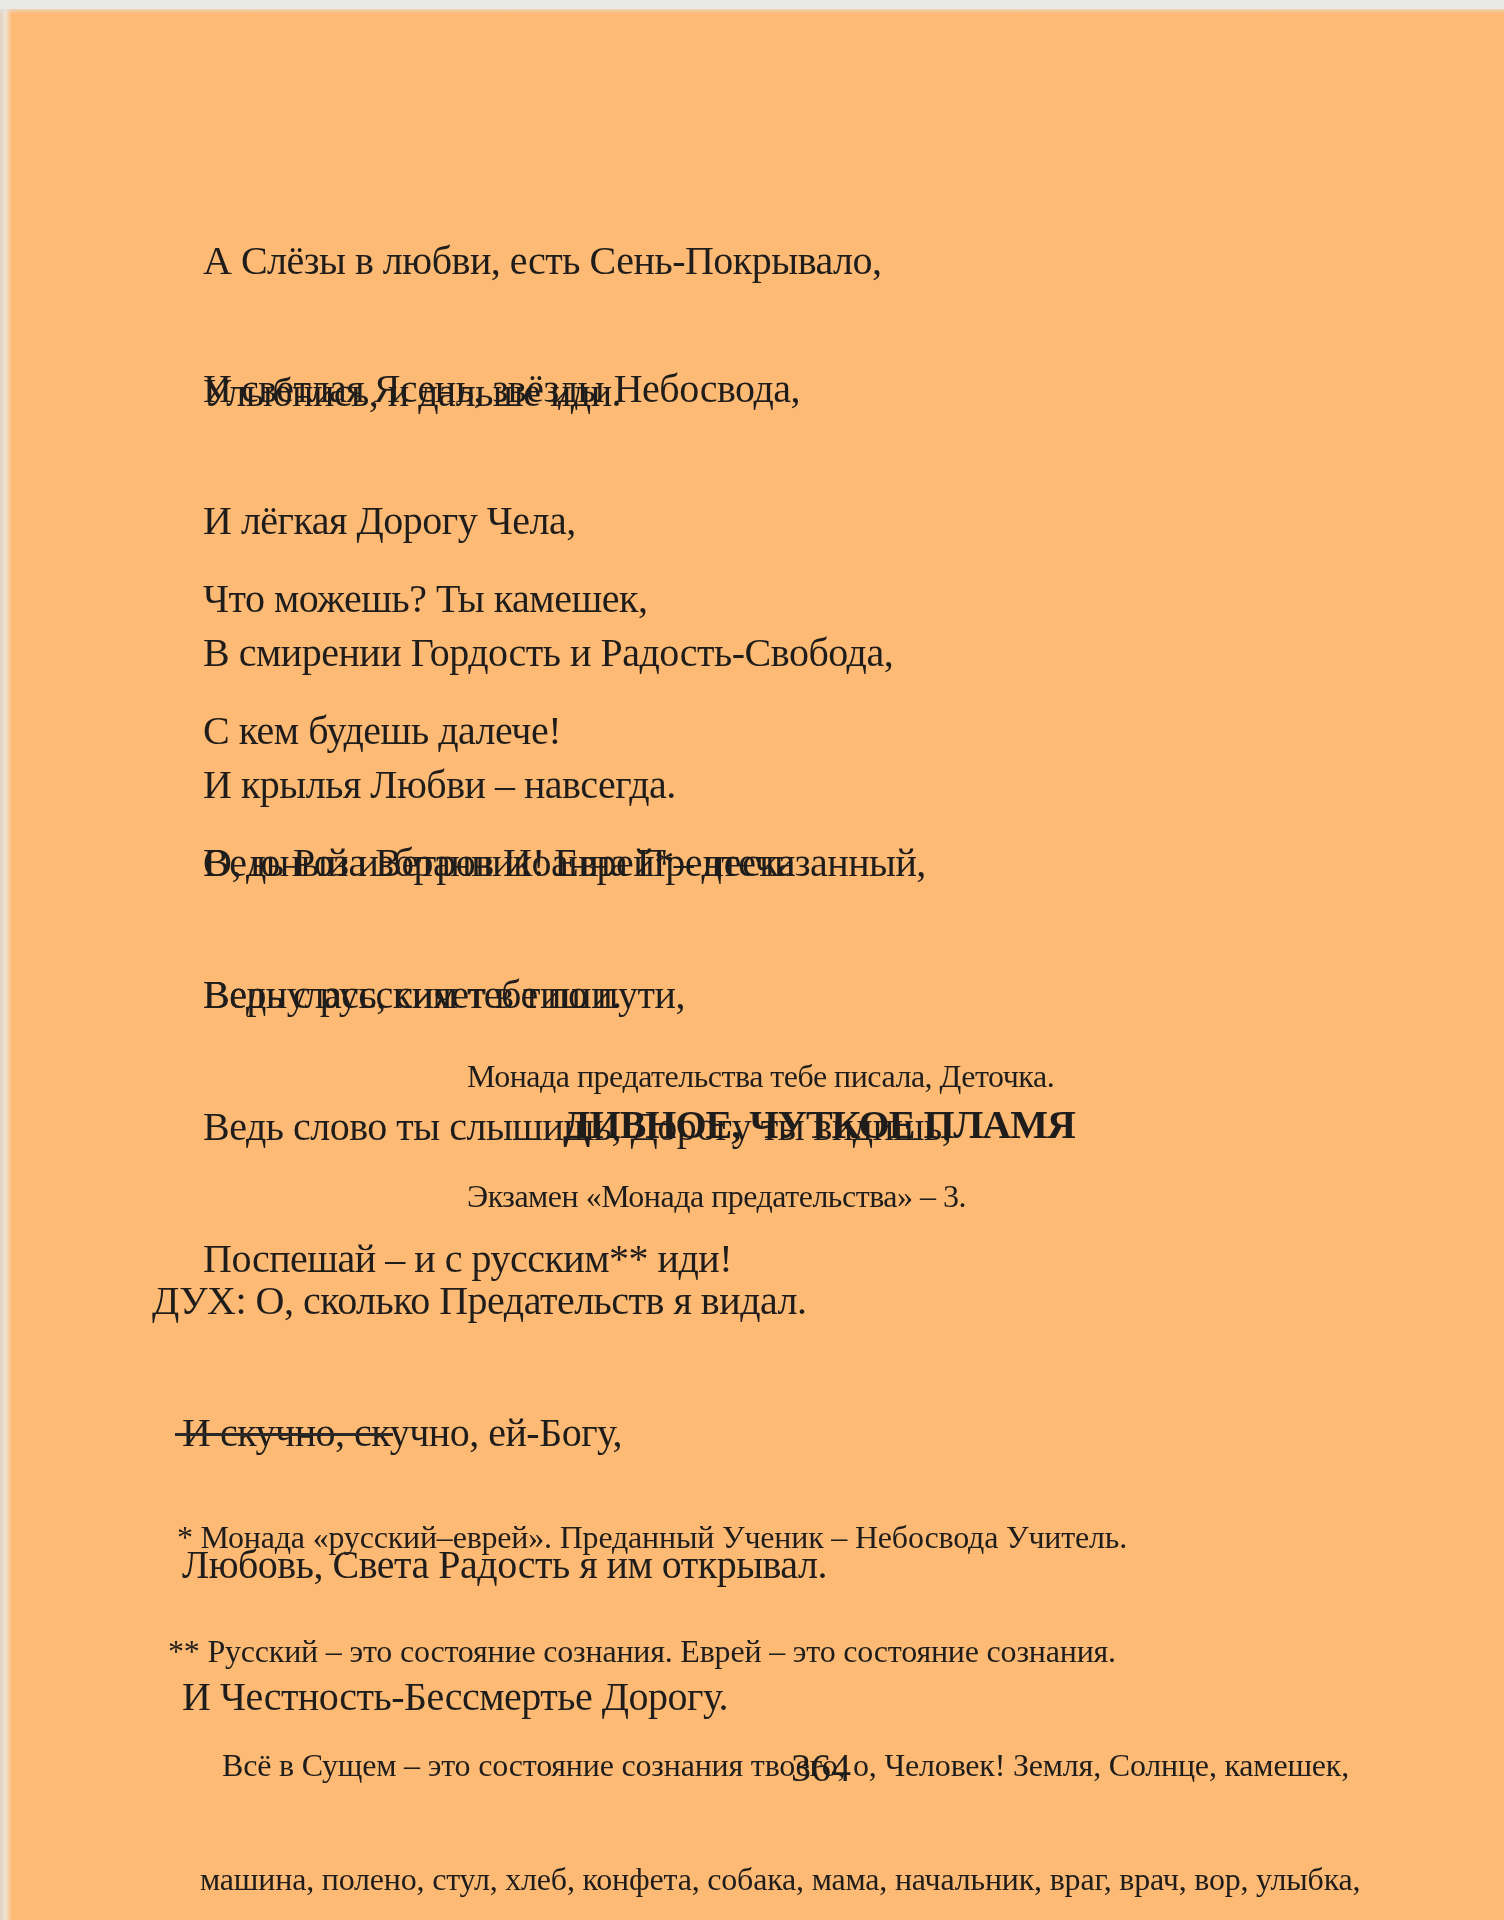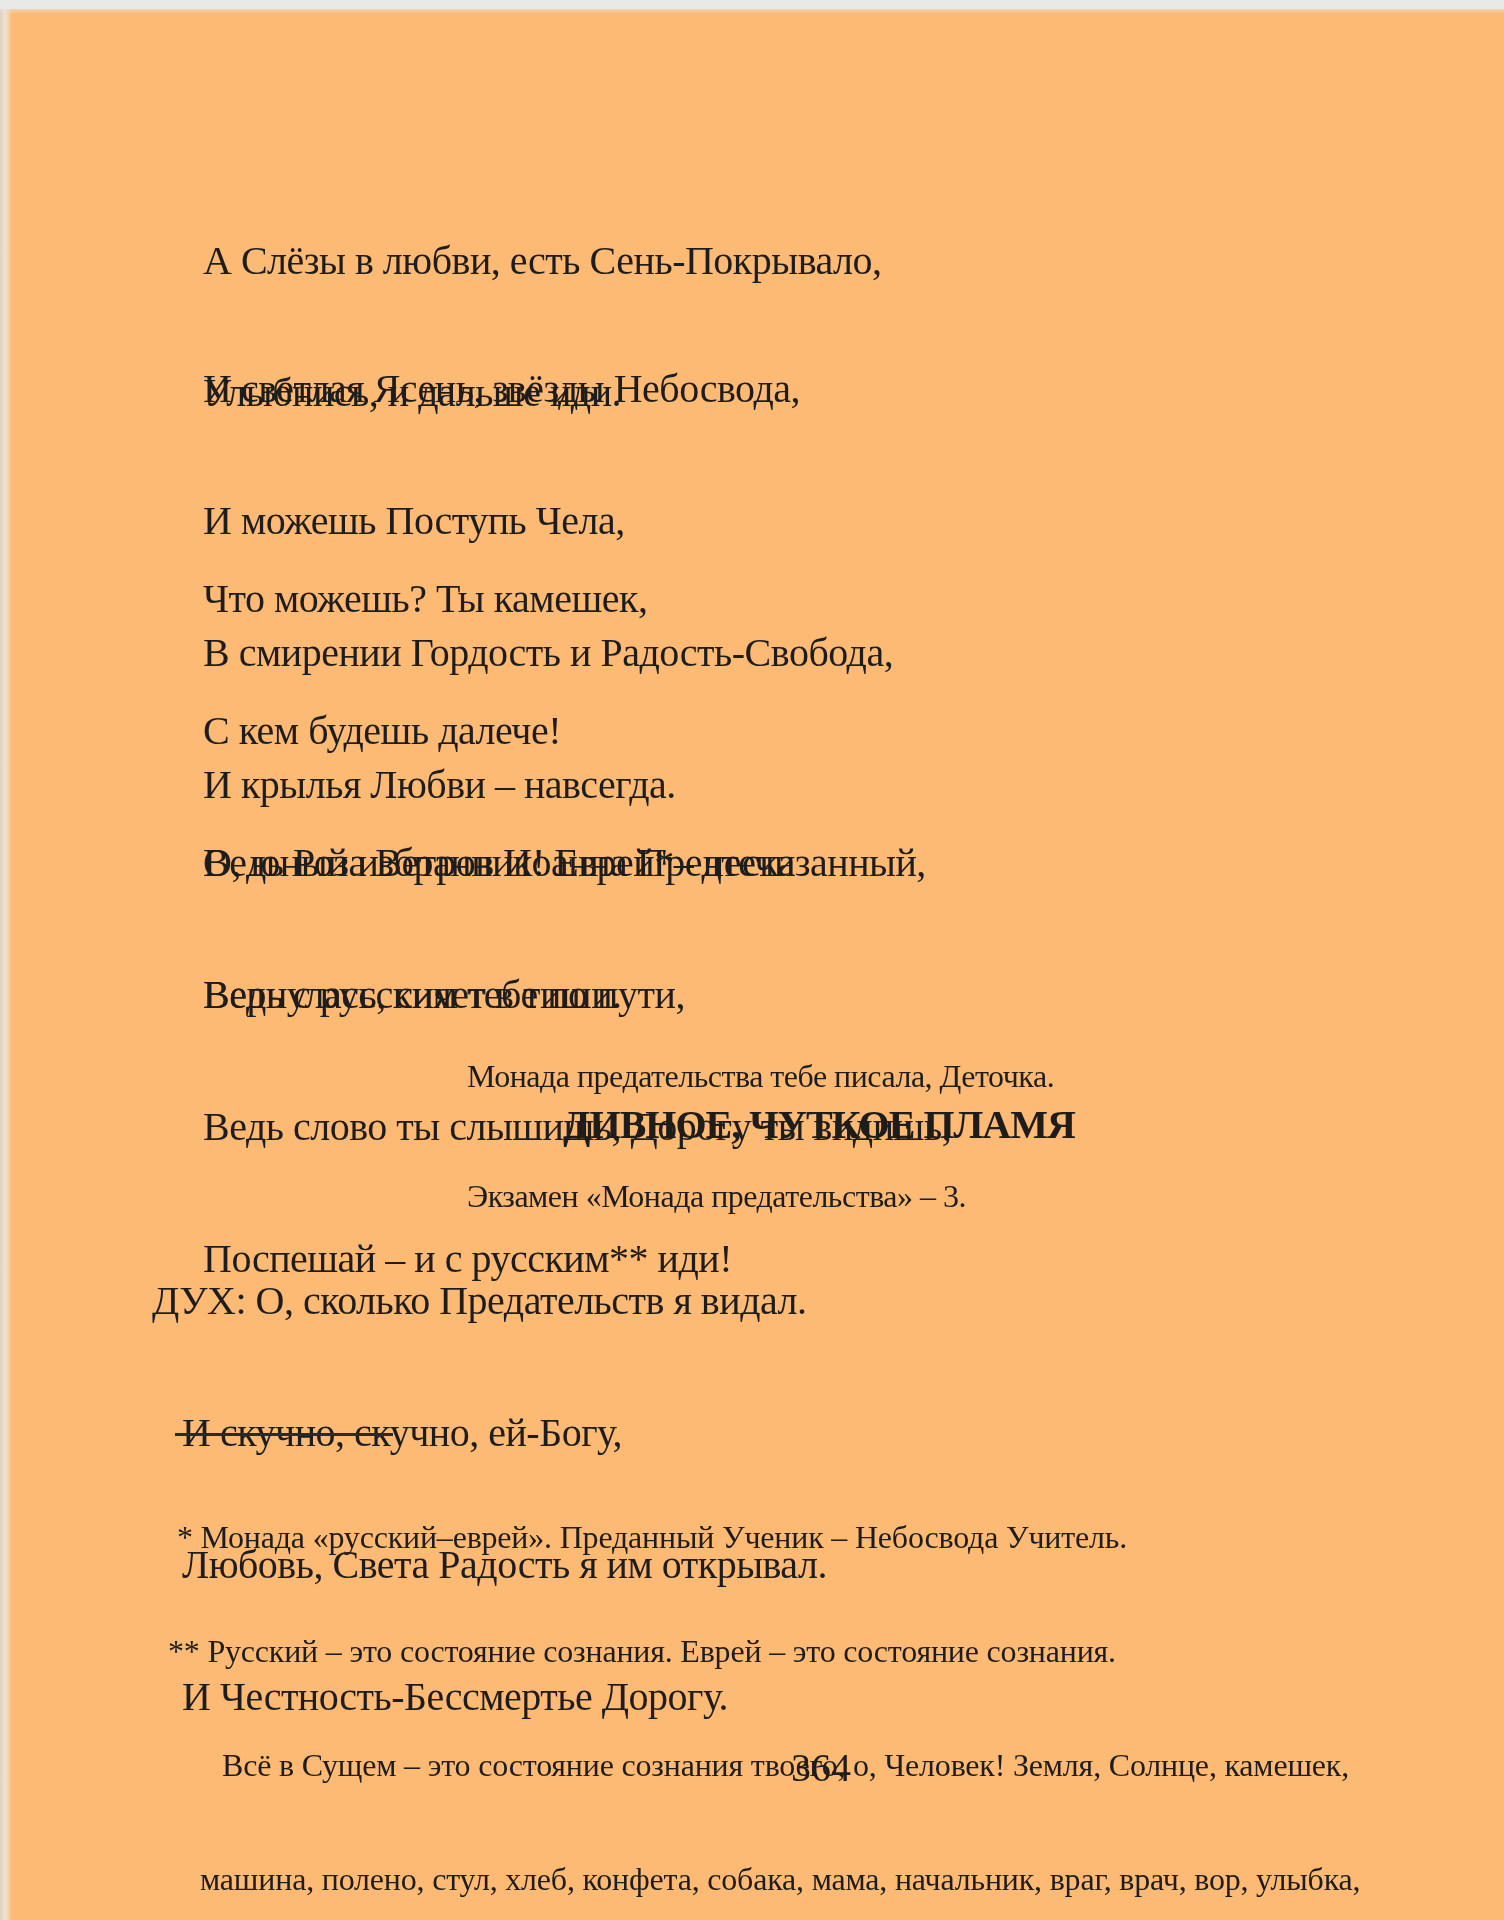--- a/index.html
+++ b/index.html
@@ -44,21 +44,21 @@
   <div class="scan-edge-left"></div>
   <div class="scan-edge-top"></div>
 
   <div class="block poem" style="left:203px;top:142px;">
     <div class="line">А Слёзы в любви, есть Сень-Покрывало,</div>
     <div class="line">Улыбнись, и дальше иди.</div>
   </div>
 
   <div class="block poem" style="left:203px;top:270px;">
     <div class="line">И светлая Ясень, звёзды Небосвода,</div>
-    <div class="line">И можешь Поступь Чела,</div>
+    <div class="line">И лёгкая Дорогу Чела,</div>
     <div class="line">В смирении Гордость и Радость-Свобода,</div>
     <div class="line">И крылья Любви – навсегда.</div>
   </div>
 
   <div class="block poem" style="left:203px;top:480px;">
     <div class="line">Что можешь? Ты камешек,</div>
     <div class="line">С кем будешь далече!</div>
     <div class="line">Ведь Роза Ветров Иоанна Предтечи</div>
     <div class="line">Вернулась, сияет в тиши.</div>
   </div>

